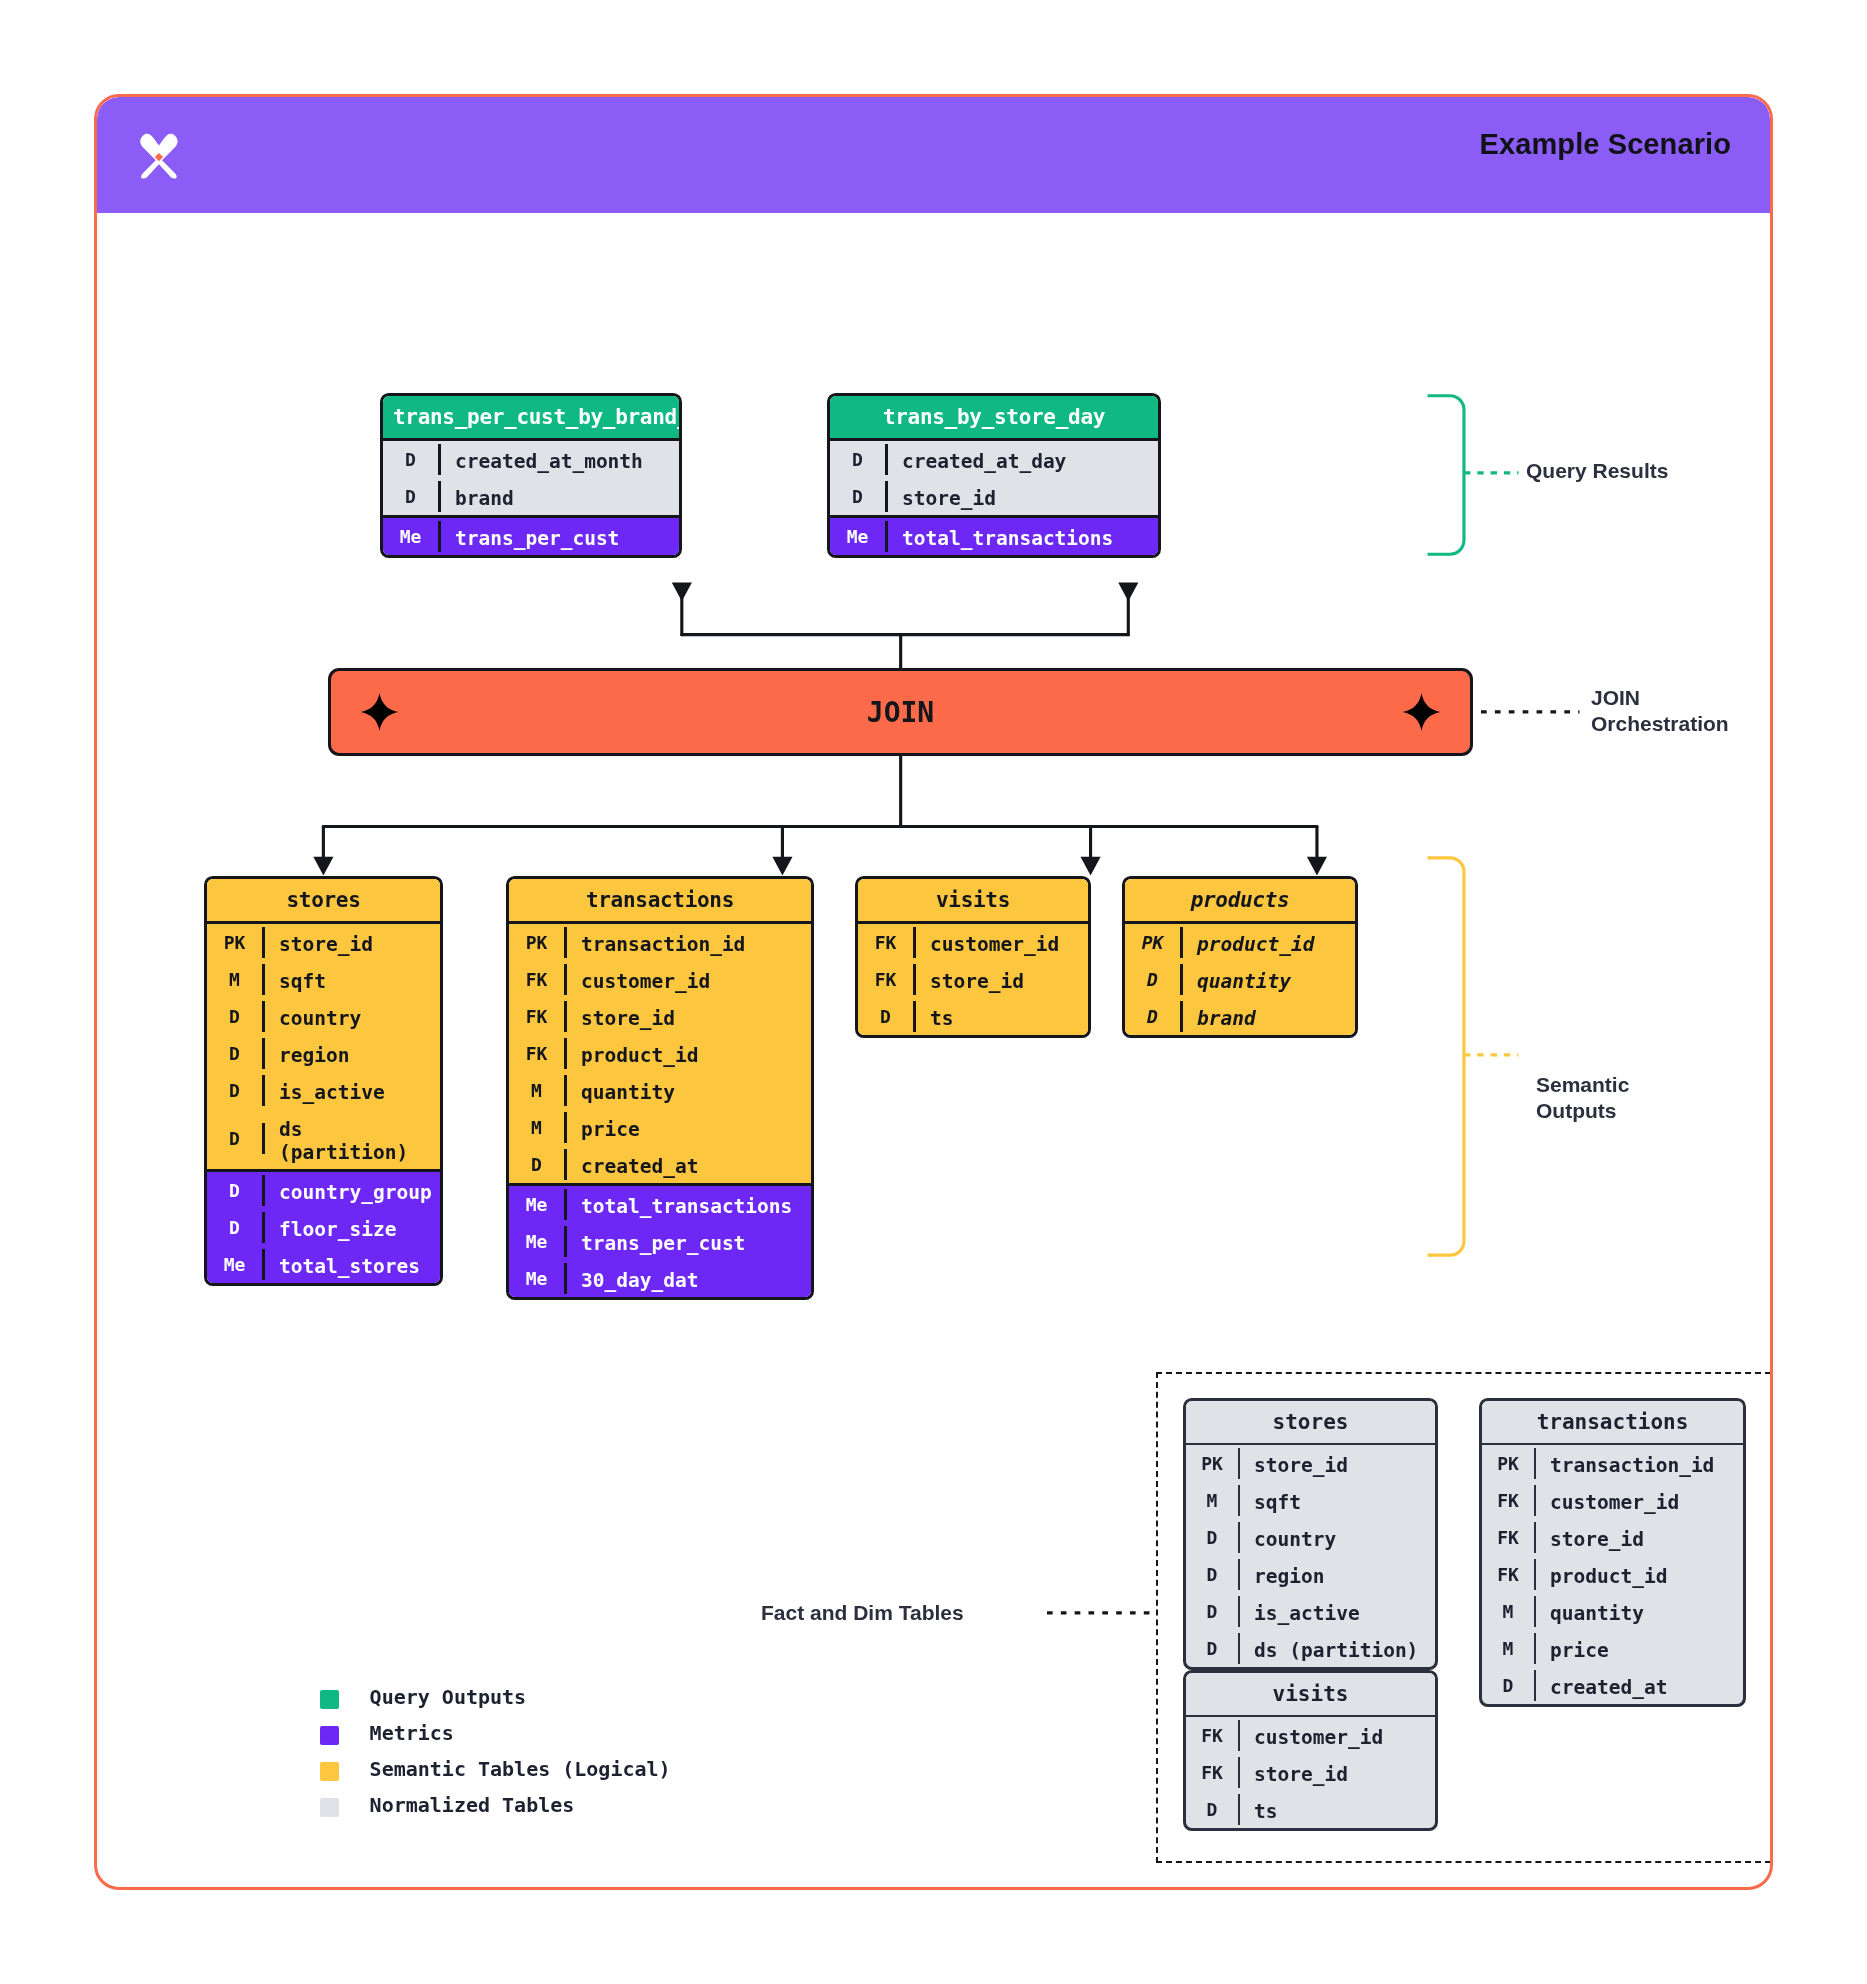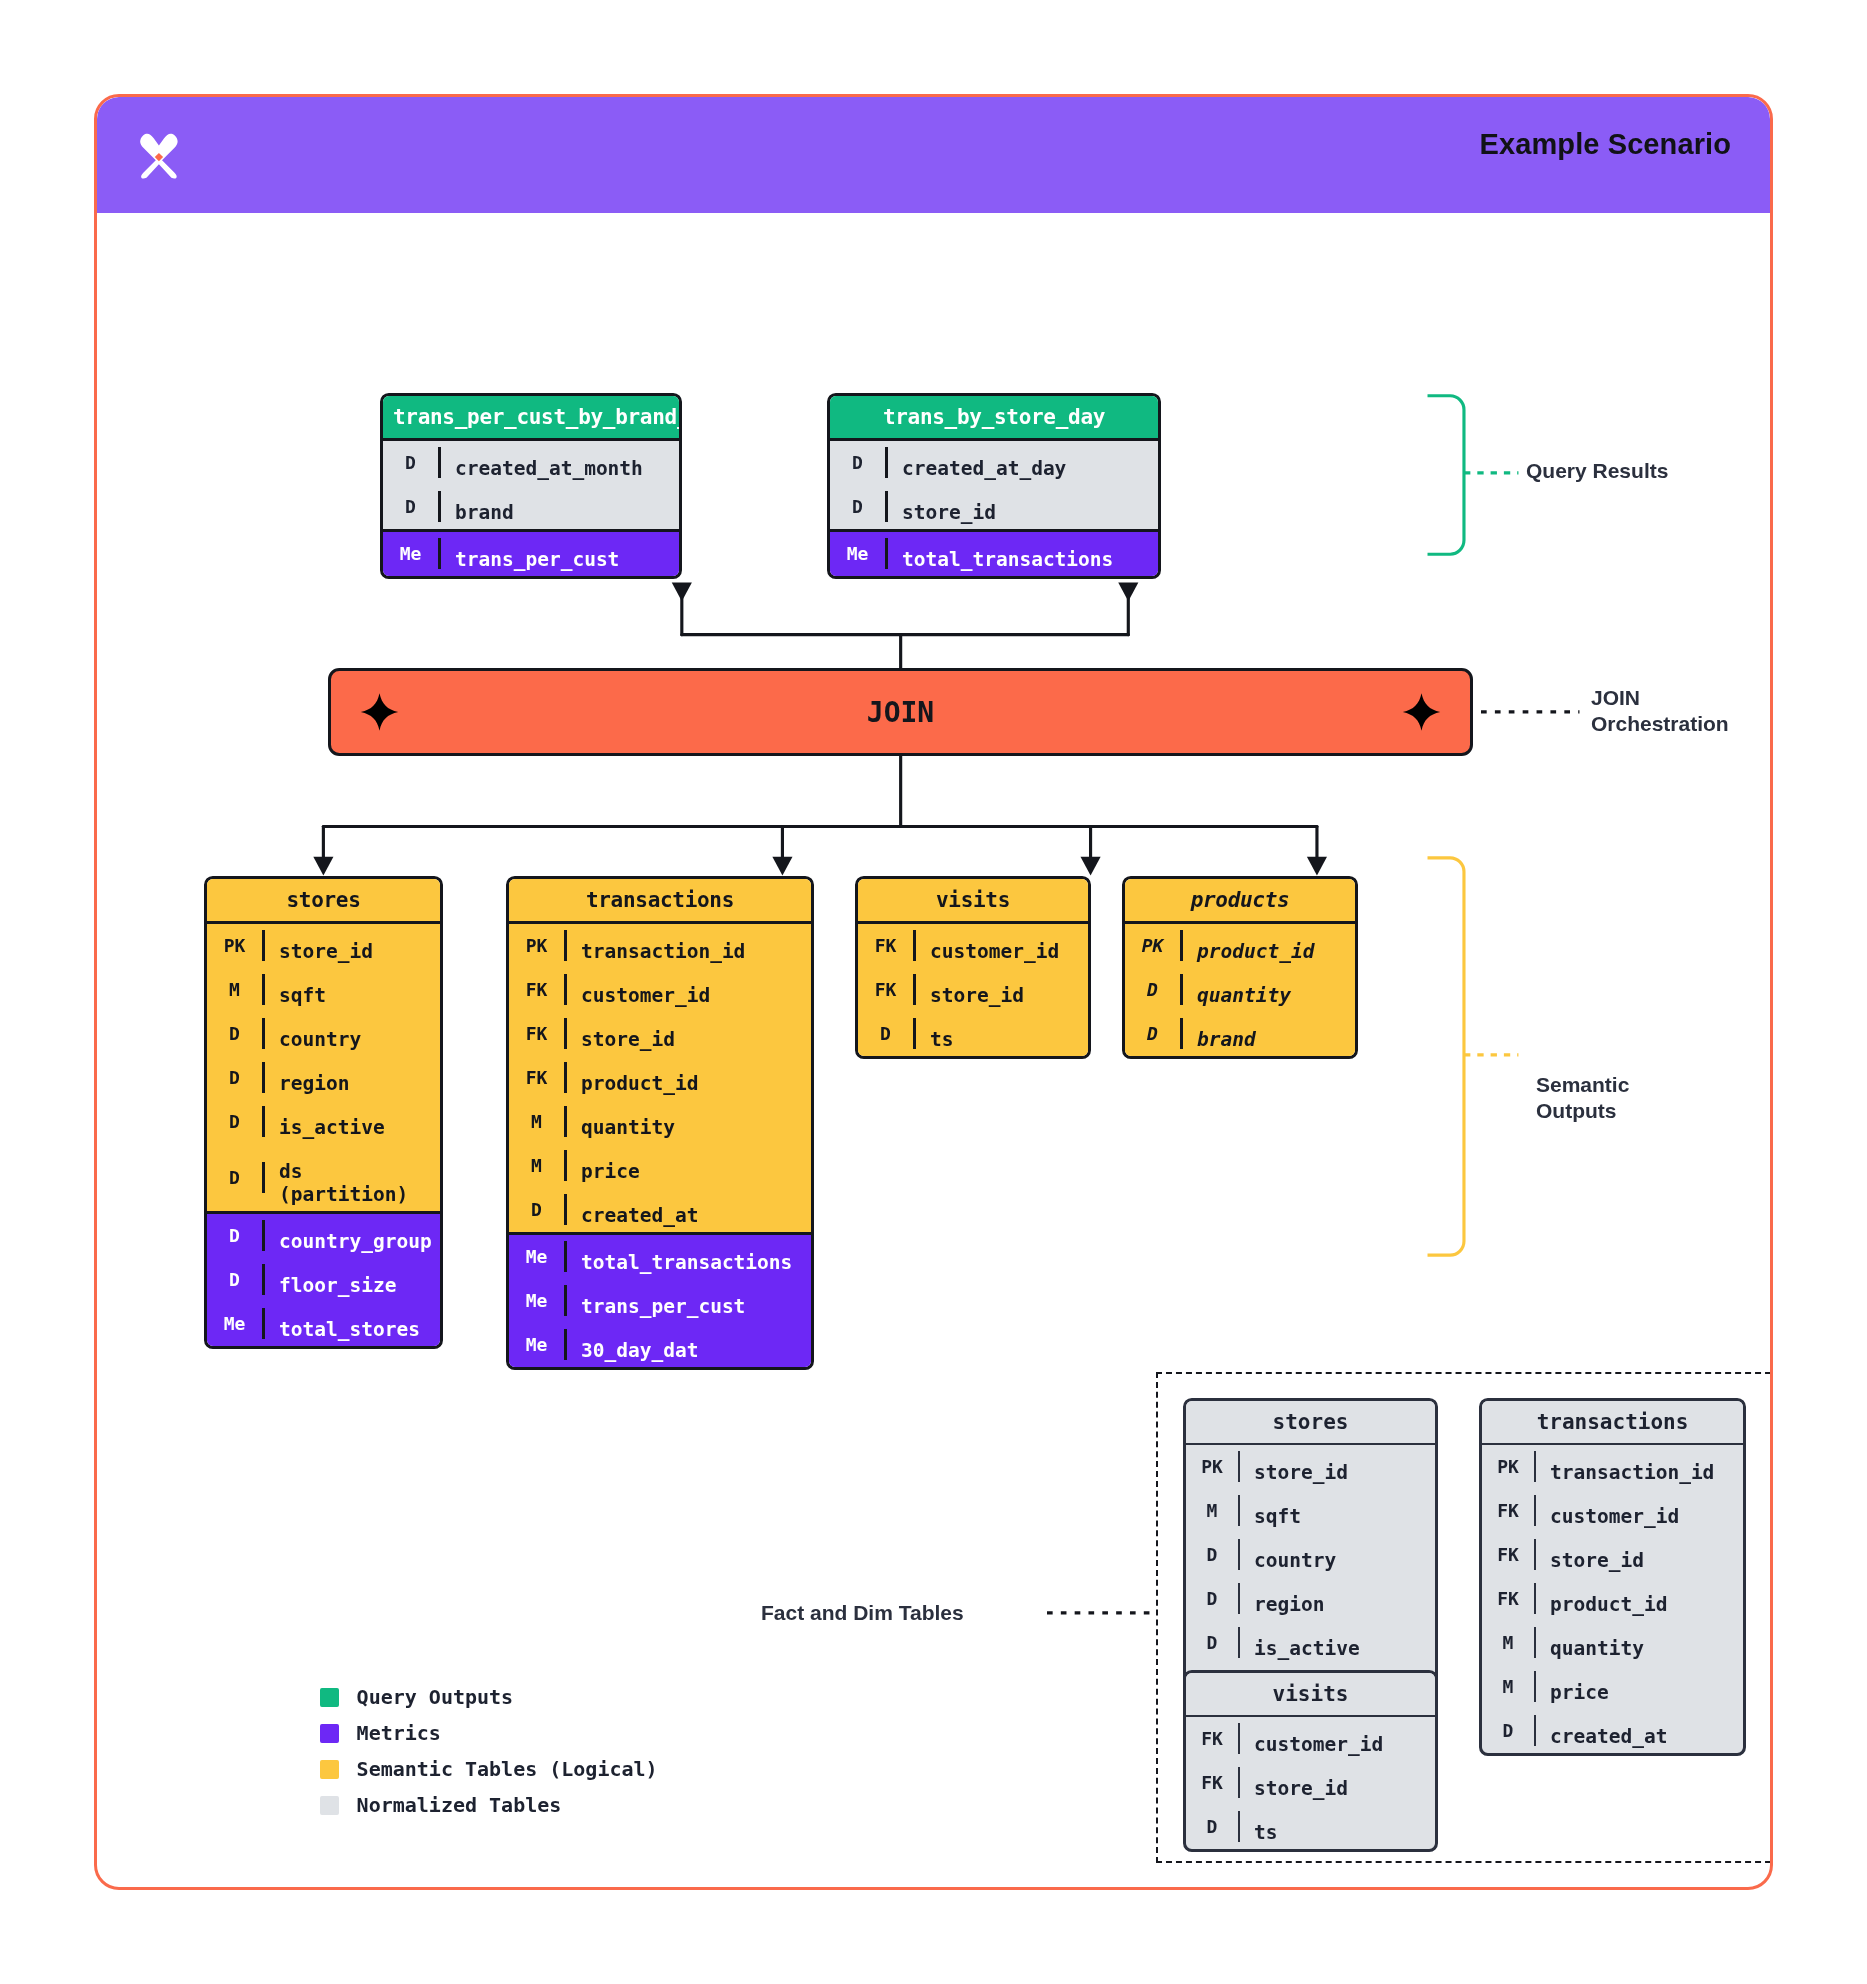--- a/index.html
+++ b/index.html
@@ -23,21 +23,21 @@
   
   .tbl{position:absolute;border:3.1px solid #14161c;border-radius:8.8px;overflow:hidden;box-sizing:border-box;}
   .tbl .thead{
     text-align:center;font-family:"DejaVu Sans Mono",monospace;font-weight:bold;
     padding:8.8px 10px;font-size:21px;letter-spacing:-0.3px;
   }
   .tbl .grp{display:block;border-top:3.1px solid #14161c;}
   .tbl .grp:first-child{border-top:none;}
   .row{display:flex;align-items:center;font-family:"DejaVu Sans Mono",monospace;font-weight:bold;font-size:19.5px;}
   .row .k{width:58px;min-width:58px;text-align:center;font-size:18px;padding:5px 0;box-sizing:border-box;}
-  .row .v{padding:16px 0 5px 14px;flex:1;}
+  .row .v{padding:9px 0 5px 14px;flex:1;}
   .grp.bordered .row .k{border-right:3.1px solid #14161c;}
 
   
   .c-green{background:#10B981;color:#ffffff;}
   .c-grey{background:#DFE2E6;color:#1d2230;}
   .c-purple{background:#6D28F5;color:#ffffff;}
   .c-yellow{background:#FCC73F;color:#14161c;}
 
   
   #joinbar{
@@ -67,21 +67,21 @@
   .ntbl .thead{
     text-align:center;font-family:"DejaVu Sans Mono",monospace;font-weight:bold;font-size:21px;
     padding:8.8px 10px;color:#1d2230;background:#DFE2E6;
   }
   .ntbl .grp{border-top:2.5px solid #2b303e;}
   .ntbl .row{font-size:19.5px;color:#1d2230;}
   .ntbl .row .k{border-right:2.5px solid #2b303e;width:54px;min-width:54px;}
 
   
   #legend{position:absolute;left:223px;top:1588px;}
-  .lg-item{display:flex;align-items:center;margin-bottom:12px;}
+  .lg-item{display:flex;align-items:flex-end;margin-bottom:12px;gap:13px;}
   .sw{width:19px;height:19px;margin-right:17.6px;border-radius:1.9px;}
   .lg-txt{font-family:"DejaVu Sans Mono",monospace;font-weight:bold;font-size:20px;color:#1d2230;}
 
   svg{display:block;overflow:visible;}
   #wires{position:absolute;left:0;top:0;width:1679px;height:1796px;pointer-events:none;}
 </style>
 </head>
 <body>
 
 <div id="card">

